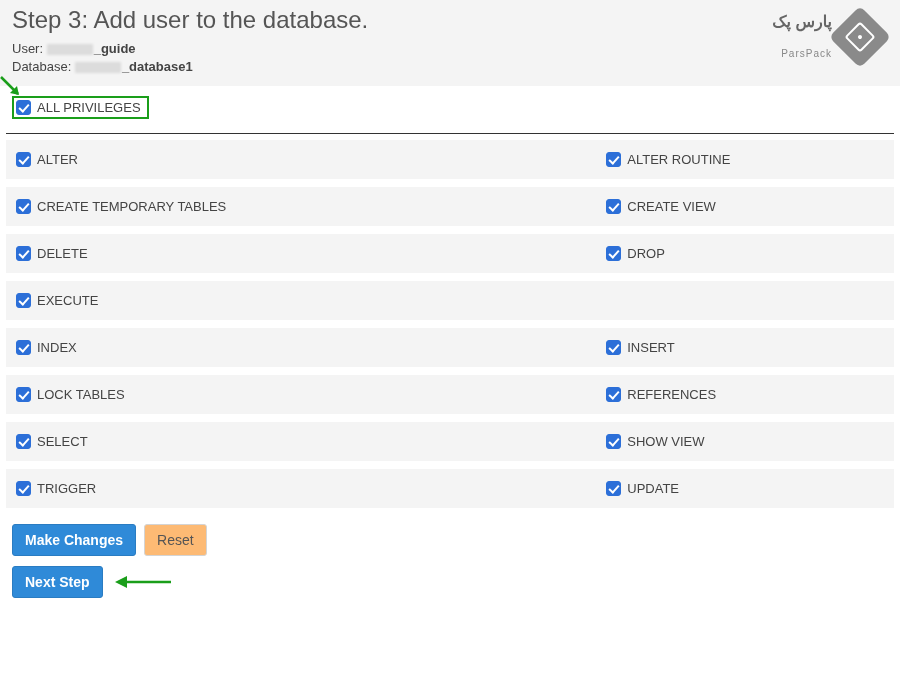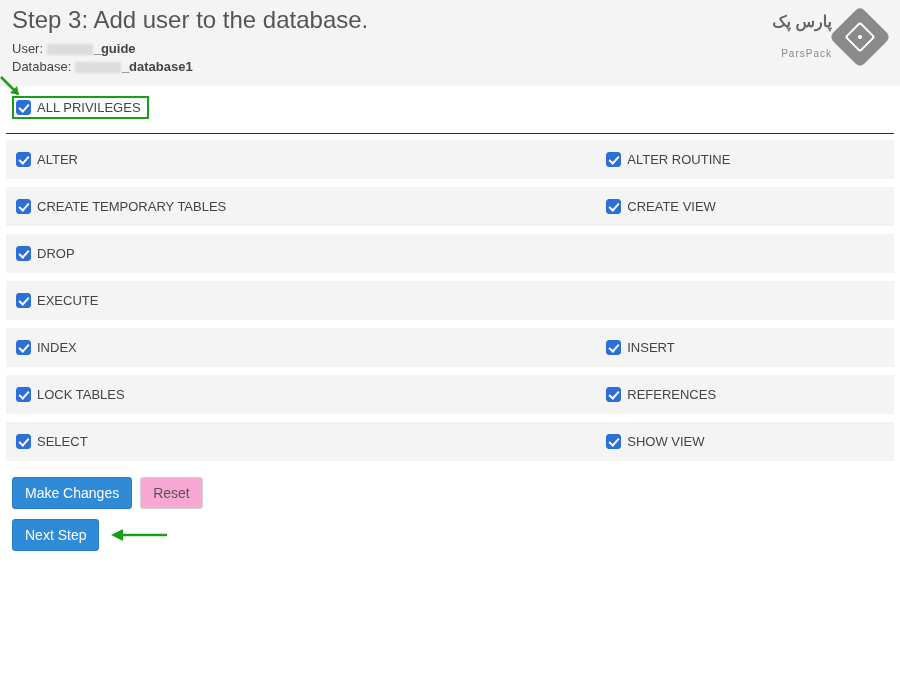--- a/index.html
+++ b/index.html
@@ -141,23 +141,24 @@
       font-size: 14px;
       padding: 7px 12px;
       border: 1px solid transparent;
       border-radius: 3px;
       cursor: pointer;
     }
     .btn-primary {
       background: #2f8ad8;
       color: #fff;
       border-color: #2a7cc2;
+      font-weight: bold;
     }
     .btn-default {
-      background: #f9a8d4;
+      background: #fdba74;
       color: #555;
       border: 1px solid #d4d4d4;
     }
     .next-row {
       padding: 2px 12px 10px 12px;
       display: flex;
       align-items: center;
       gap: 10px;
     }
     .arrow-next {
@@ -218,20 +219,24 @@
         <label class="priv-cell">
           <input type="checkbox" class="checkbox" checked="" style="">
           <span class="priv-label">CREATE TEMPORARY TABLES</span>
         </label>
         <label class="priv-cell right">
           <input type="checkbox" class="checkbox" checked="" style="">
           <span class="priv-label">CREATE VIEW</span>
         </label>
       </div>
       <div class="priv-row">
+        <label class="priv-cell">
+          <input type="checkbox" class="checkbox" checked="" style="">
+          <span class="priv-label">DELETE</span>
+        </label>
         <label class="priv-cell right">
           <input type="checkbox" class="checkbox" checked="" style="">
           <span class="priv-label">DROP</span>
         </label>
       </div>
       <div class="priv-row">
         <label class="priv-cell right">
           <input type="checkbox" class="checkbox" checked="" style="">
           <span class="priv-label">EXECUTE</span>
         </label>
@@ -257,20 +262,30 @@
         </label>
       </div>
       <div class="priv-row">
         <label class="priv-cell">
           <input type="checkbox" class="checkbox" checked="" style="">
           <span class="priv-label">SELECT</span>
         </label>
         <label class="priv-cell right">
           <input type="checkbox" class="checkbox" checked="" style="">
           <span class="priv-label">SHOW VIEW</span>
+        </label>
+      </div>
+      <div class="priv-row">
+        <label class="priv-cell">
+          <input type="checkbox" class="checkbox" checked="" style="">
+          <span class="priv-label">TRIGGER</span>
+        </label>
+        <label class="priv-cell right">
+          <input type="checkbox" class="checkbox" checked="" style="">
+          <span class="priv-label">UPDATE</span>
         </label>
       </div>
     </div>
 
   <div class="buttons">
     <button class="btn btn-primary">Make Changes</button>
     <button class="btn btn-default">Reset</button>
   </div>
 
   <div class="next-row">

